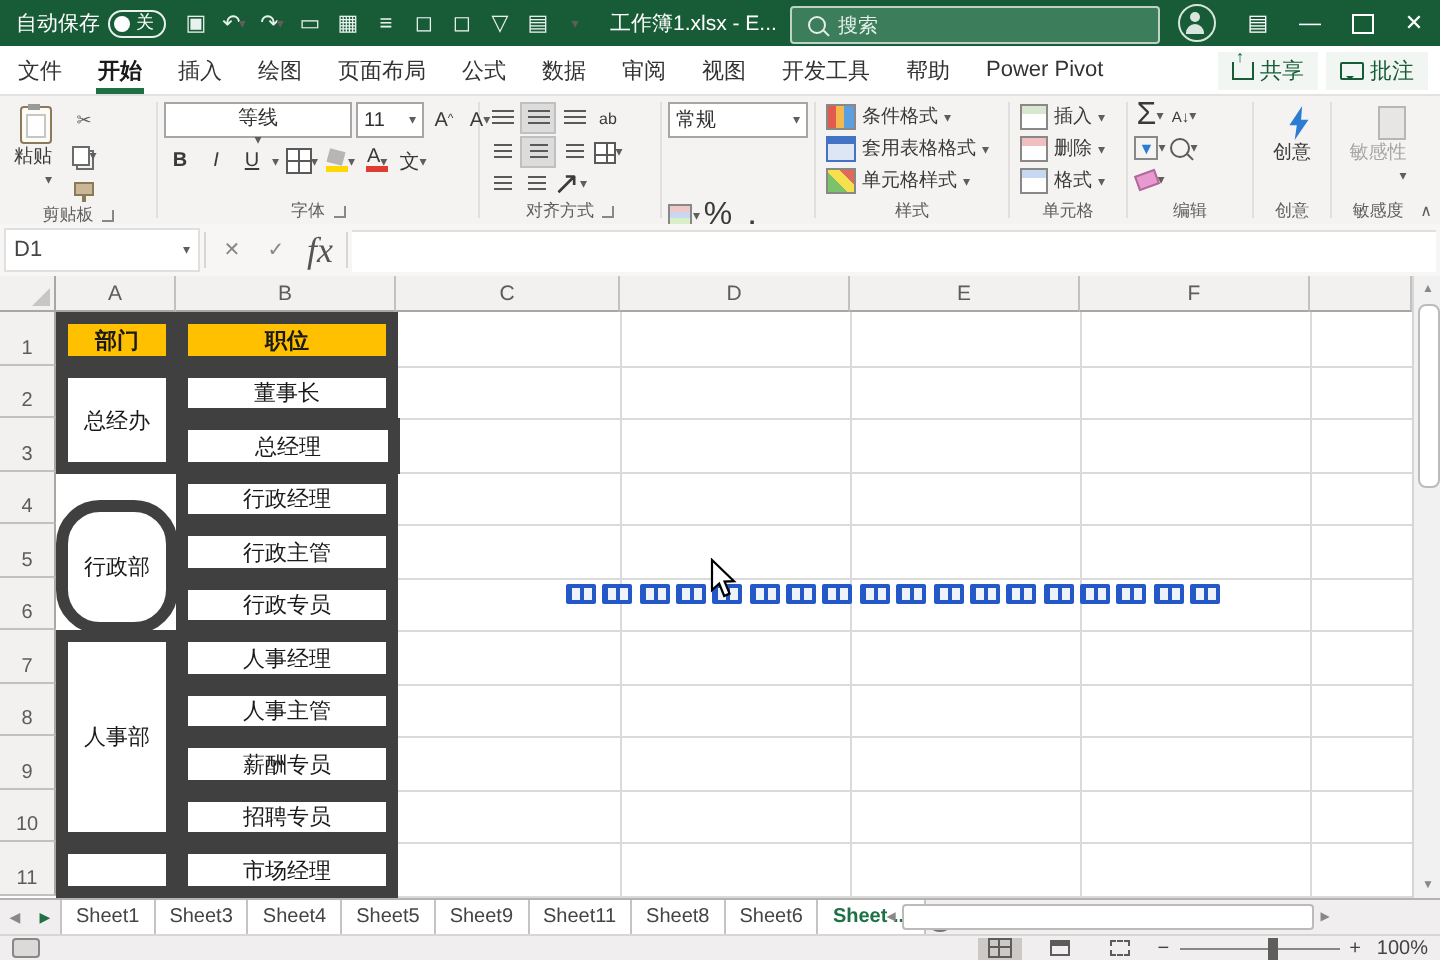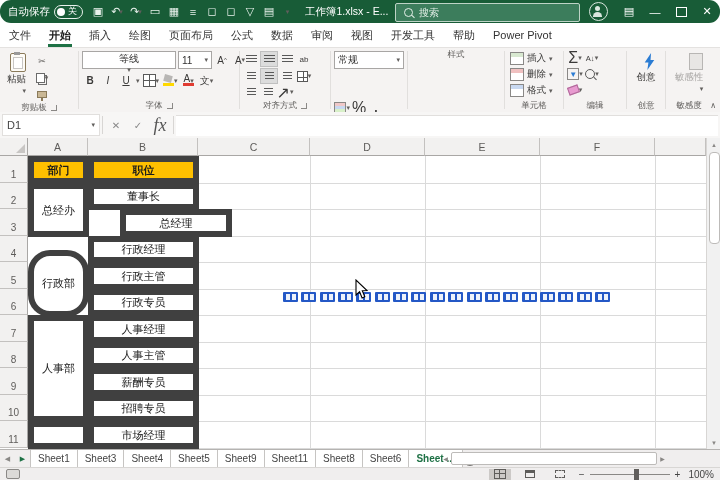--- a/index.html
+++ b/index.html
@@ -1,20 +1,20 @@
 <!DOCTYPE html>
 <html><head>
 <meta charset="utf-8">
 <style>
   html,body{margin:0;padding:0;background:#666;}
   #screen{position:relative;width:720px;height:480px;background:#fff;overflow:hidden;
     font-family:"Liberation Sans","DejaVu Sans",sans-serif;-webkit-font-smoothing:antialiased;}
   
   #titlebar{position:absolute;left:0;top:0;width:720px;height:23px;background:#185c37;color:#fff;
-    display:flex;align-items:center;font-size:10.5px;border-radius:11px;}
+    display:flex;align-items:center;font-size:10.5px;}
   #autosave{display:flex;align-items:center;gap:4px;margin-left:8px;}
   #autosave .pill{display:flex;align-items:center;gap:3px;border:1px solid #e8f1ec;border-radius:8px;
     height:12px;padding:0 5px 0 2px;font-size:9px;}
   #autosave .knob{width:8px;height:8px;border-radius:50%;background:#fff;}
   .qat{display:flex;align-items:center;gap:1px;margin-left:6px;}
   .qat .qbtn{width:18px;height:18px;display:flex;align-items:center;justify-content:center;
     font-size:11px;color:#e8f1ec;}
   .qat .qbtn .c{font-size:7px;margin-left:-1px;}
   #doc-title{margin-left:8px;font-size:10.5px;color:#fff;}
   #searchbox{position:absolute;left:395px;top:3px;width:175px;height:17px;background:#3c7d5c;
@@ -241,20 +241,30 @@
         <div class="rtab">绘图</div>
         <div class="rtab">页面布局</div>
         <div class="rtab">公式</div>
         <div class="rtab">数据</div>
         <div class="rtab">审阅</div>
         <div class="rtab">视图</div>
         <div class="rtab">开发工具</div>
         <div class="rtab">帮助</div>
         <div class="rtab">Power Pivot</div>
       </div>
+    <div id="tabrow-right">
+      <span class="pillbtn">
+        <span class="share-ic"></span>
+        <span>共享</span>
+        </span>
+      <span class="pillbtn">
+        <span class="cmt-ic"></span>
+        <span>批注</span>
+        </span>
+    </div>
   </div>
 
   <div id="ribbon">
 
     <div class="rgroup" style="width:78px;">
       <div class="g-body">
         <div class="bigbtn">
           <span class="i-clipboard"></span>
           <span>粘贴</span>
             <span class="c">▾</span>
@@ -408,20 +418,37 @@
         </div>
       </div>
       <div class="g-label">
           <span>数字</span>
           <span class="dlg"></span>
         </div>
     </div>
     <div class="gsep"></div>
 
     <div class="rgroup" style="width:96px;">
+      <div class="g-body" style="flex-direction:column;gap:1px;">
+        <span class="stylebtn">
+            <span class="i-cond"></span>
+            <span>条件格式</span>
+            <span class="c">▾</span>
+          </span>
+        <span class="stylebtn">
+            <span class="i-table"></span>
+            <span>套用表格格式</span>
+            <span class="c">▾</span>
+          </span>
+        <span class="stylebtn">
+            <span class="i-cellstyle"></span>
+            <span>单元格样式</span>
+            <span class="c">▾</span>
+          </span>
+      </div>
       <div class="g-label">
           <span>样式</span>
         </div>
     </div>
     <div class="gsep"></div>
 
     <div class="rgroup" style="width:58px;">
       <div class="g-body" style="flex-direction:column;gap:1px;">
         <span class="stylebtn">
             <span class="i-insert"></span>
@@ -570,21 +597,21 @@
         <div class="gl-h" style="left: 198px; top: 230px; width: 508px; height: 1px;"></div>
         <div class="gl-h" style="left: 198px; top: 257px; width: 508px; height: 1px;"></div>
         <div class="gl-h" style="left: 198px; top: 283px; width: 508px; height: 1px;"></div>
         <div class="gl-h" style="left: 198px; top: 310px; width: 508px; height: 1px;"></div>
       </div>
     <div id="tablecells">
         <div class="tcell hdr" style="left: 28px; top: 18px; width: 61px; height: 28px;">部门</div>
         <div class="tcell hdr" style="left: 88px; top: 18px; width: 111px; height: 28px;">职位</div>
         <div class="tcell" style="left: 28px; top: 45px; width: 61px; height: 54px;">总经办</div>
         <div class="tcell" style="left: 88px; top: 45px; width: 111px; height: 27px;">董事长</div>
-        <div class="tcell" style="left: 88px; top: 71px; width: 112px; height: 28px; margin-left: 32px;">总经理</div>
+        <div class="tcell" style="left: 88px; top: 71px; width: 112px; height: 28px;">总经理</div>
         <div class="tcell" style="left: 28px; top: 112px; width: 61px; height: 67px; border-radius: 22px;">行政部</div>
         <div class="tcell" style="left: 88px; top: 98px; width: 111px; height: 27px;">行政经理</div>
         <div class="tcell" style="left: 88px; top: 124px; width: 111px; height: 28px;">行政主管</div>
         <div class="tcell" style="left: 88px; top: 151px; width: 111px; height: 27px;">行政专员</div>
         <div class="tcell" style="left: 28px; top: 177px; width: 61px; height: 107px;">人事部</div>
         <div class="tcell" style="left: 88px; top: 177px; width: 111px; height: 28px;">人事经理</div>
         <div class="tcell" style="left: 88px; top: 204px; width: 111px; height: 27px;">人事主管</div>
         <div class="tcell" style="left: 88px; top: 230px; width: 111px; height: 28px;">薪酬专员</div>
         <div class="tcell" style="left: 88px; top: 257px; width: 111px; height: 27px;">招聘专员</div>
         <div class="tcell" style="left: 28px; top: 283px; width: 61px; height: 28px;"></div>

